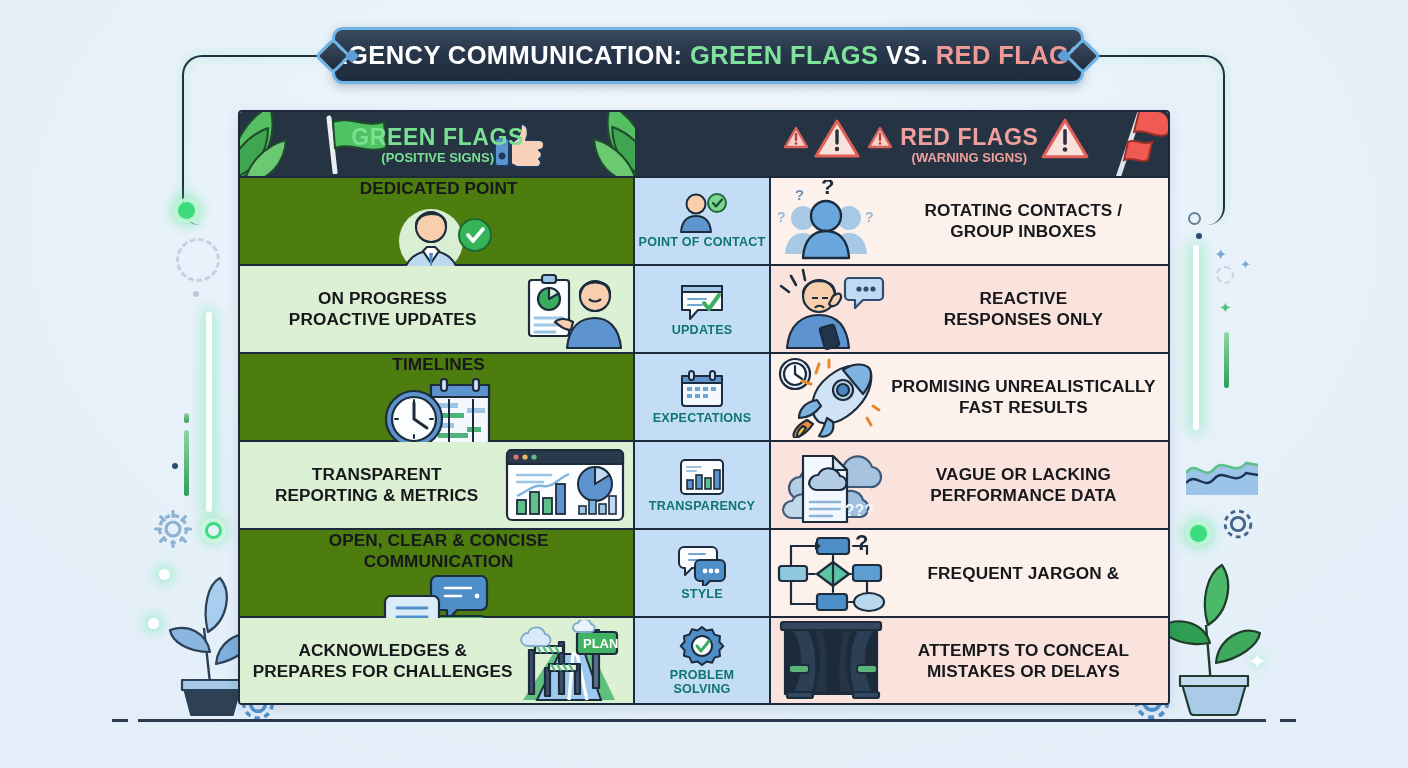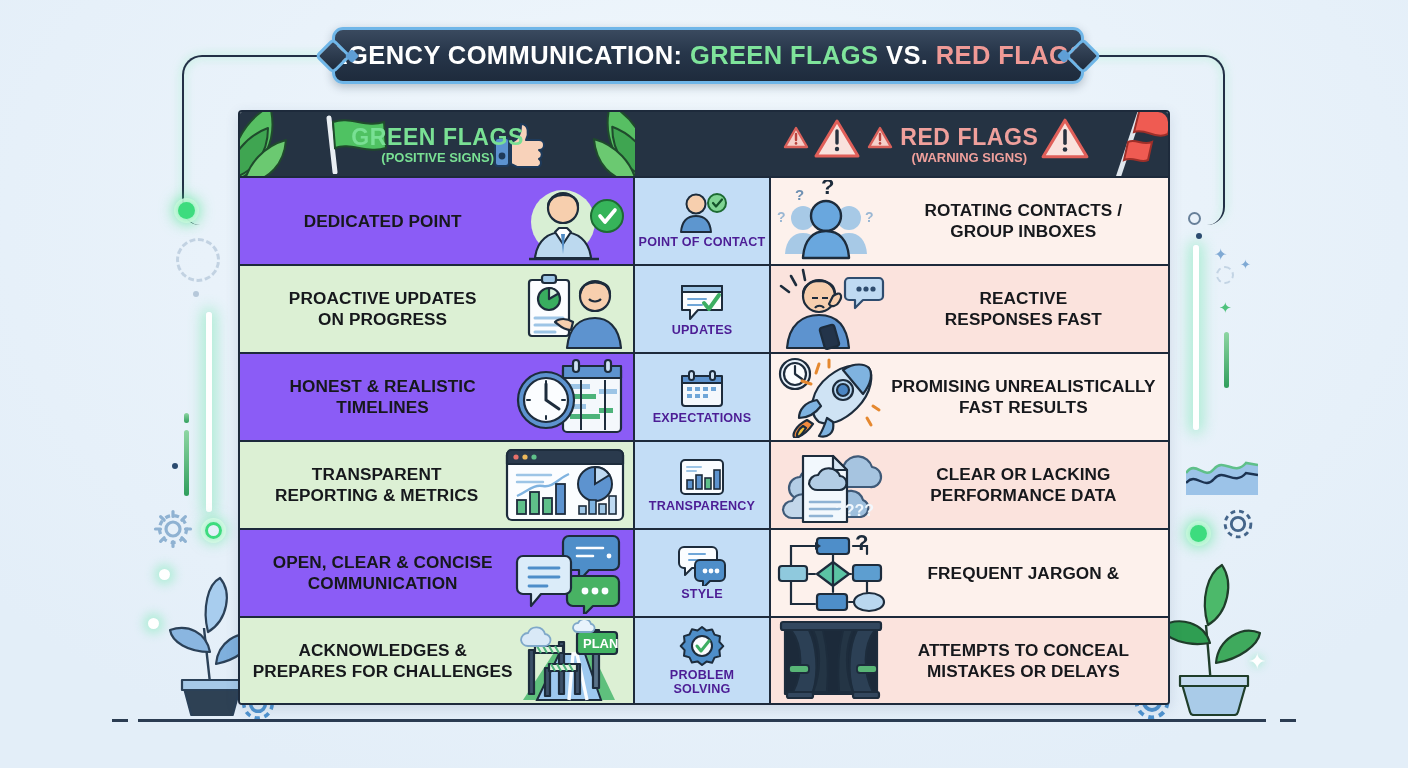--- a/index.html
+++ b/index.html
@@ -188,38 +188,38 @@
     display: flex; flex-direction: column;
     align-items: center; justify-content: center;
     border-right: 2.2px solid #1d2a3b;
     gap: 2px;
   }
   .cell-red {
     width: 399px; position: relative;
     display: flex; align-items: center;
     padding: 0 10px 0 6px;
   }
-  .tone-a { background: #8b5cf6; }
+  .tone-a { background: #4d7c0f; flex-direction: column; }
   .tone-b { background: #dcf0d4; }
   .tone-ra { background: #fdf1ec; }
   .tone-rb { background: #fbe3dd; }
 
   .cell-text {
     flex: 1;
     font-size: 17.2px;
     font-weight: bold;
     color: #16181c;
     line-height: 1.22;
     text-align: center;
     letter-spacing: .1px;
   }
   .cell-text .ln { display: block; }
 
   .mid-label {
-    font-size: 12.6px; font-weight: bold; color: #4c1d95;
+    font-size: 12.6px; font-weight: bold; color: #0f766e;
     text-align: center; line-height: 1.08; letter-spacing: .2px;
   }
 
   .art { width: 112px; height: 82px; flex: none; }
   .art-wide { width: 124px; }
   .mid-art { width: 52px; height: 42px; }
 
   
   .head-deco { position: absolute; z-index: 2; }
 
@@ -447,22 +447,22 @@
         <div class="cell-text">
           <span class="ln">ROTATING CONTACTS /</span>
           <span class="ln">GROUP INBOXES</span>
         </div>
       </div>
     </div>
 
     <div class="row">
       <div class="cell-green tone-b">
         <div class="cell-text">
+          <span class="ln">ON PROGRESS</span>
           <span class="ln">PROACTIVE UPDATES</span>
-          <span class="ln">ON PROGRESS</span>
         </div>
         <svg class="art" viewBox="0 0 112 82">
           <g stroke="#1d2c3c" stroke-width="2.2" stroke-linejoin="round">
             <rect x="14" y="12" width="40" height="56" rx="3" fill="#fbfdff"></rect>
             <rect x="27" y="7" width="14" height="8" rx="2.5" fill="#9dc5e6"></rect>
             <circle cx="34" cy="31" r="11" fill="#39ad5f"></circle>
             <path d="M34 31 V20 a11 11 0 0 1 9.5 5.5 Z" fill="#d5f2dd"></path>
             <path d="M20 50 h28 M20 57 h28 M20 64 h20" stroke="#9dc5e6" stroke-width="3" stroke-linecap="round"></path>
             <path d="M52 80 C54 58 66 50 80 50 C92 50 104 58 106 80 Z" fill="#5d93cf"></path>
             <circle cx="80" cy="28" r="15" fill="#f7cfae"></circle>
@@ -497,29 +497,28 @@
           </g>
           <g stroke="#2e4c6e" stroke-width="2.2" stroke-linejoin="round">
             <path d="M72 10 h30 a4 4 0 0 1 4 4 v14 a4 4 0 0 1 -4 4 h-16 l-8 8 v-8 h-6 a4 4 0 0 1 -4 -4 v-14 a4 4 0 0 1 4 -4Z" fill="#bfdaf2"></path>
             <circle cx="82" cy="21" r="2.6" fill="#2e4c6e" stroke="none"></circle>
             <circle cx="89" cy="21" r="2.6" fill="#2e4c6e" stroke="none"></circle>
             <circle cx="96" cy="21" r="2.6" fill="#2e4c6e" stroke="none"></circle>
           </g>
         </svg>
         <div class="cell-text">
           <span class="ln">REACTIVE</span>
-          <span class="ln">RESPONSES FAST</span>
+          <span class="ln">RESPONSES ONLY</span>
         </div>
       </div>
     </div>
 
     <div class="row">
       <div class="cell-green tone-a">
         <div class="cell-text">
-          <span class="ln">HONEST &amp; REALISTIC</span>
           <span class="ln">TIMELINES</span>
         </div>
         <svg class="art" viewBox="0 0 112 82">
           <g stroke="#1d2c3c" stroke-width="2.2" stroke-linejoin="round">
             <rect x="48" y="10" width="58" height="66" rx="4" fill="#f4f8fc"></rect>
             <rect x="48" y="10" width="58" height="12" fill="#5d93cf"></rect>
             <rect x="58" y="4" width="6" height="12" rx="3" fill="#cfe2f4"></rect>
             <rect x="90" y="4" width="6" height="12" rx="3" fill="#cfe2f4"></rect>
             <g stroke="none">
               <rect x="55" y="28" width="20" height="5" fill="#9dc5e6"></rect>
@@ -645,21 +644,21 @@
           </g>
           <g stroke="#1d2c3c" stroke-width="2.2" stroke-linejoin="round">
             <path d="M26 12 h30 l14 14 v52 H26 Z" fill="#f2f8fd"></path>
             <path d="M56 12 v14 h14 Z" fill="#d6e6f3"></path>
             <path d="M32 40 a9 9 0 0 1 9 -9 a12 12 0 0 1 22 1 a7 7 0 0 1 -1 14 H41 a9 9 0 0 1 -9 -6Z" fill="#b3cde5"></path>
             <path d="M33 58 h30 M33 65 h30 M33 72 h22" stroke="#8fb3d4" stroke-width="2.6" stroke-linecap="round"></path>
           </g>
           <text x="58" y="72" font-size="16" font-weight="bold" fill="#f2f8fd" font-family="Liberation Sans, sans-serif">????</text>
         </svg>
         <div class="cell-text">
-          <span class="ln">CLEAR OR LACKING</span>
+          <span class="ln">VAGUE OR LACKING</span>
           <span class="ln">PERFORMANCE DATA</span>
         </div>
       </div>
     </div>
 
     <div class="row">
       <div class="cell-green tone-a">
         <div class="cell-text">
           <span class="ln">OPEN, CLEAR &amp; CONCISE</span>
           <span class="ln">COMMUNICATION</span>

